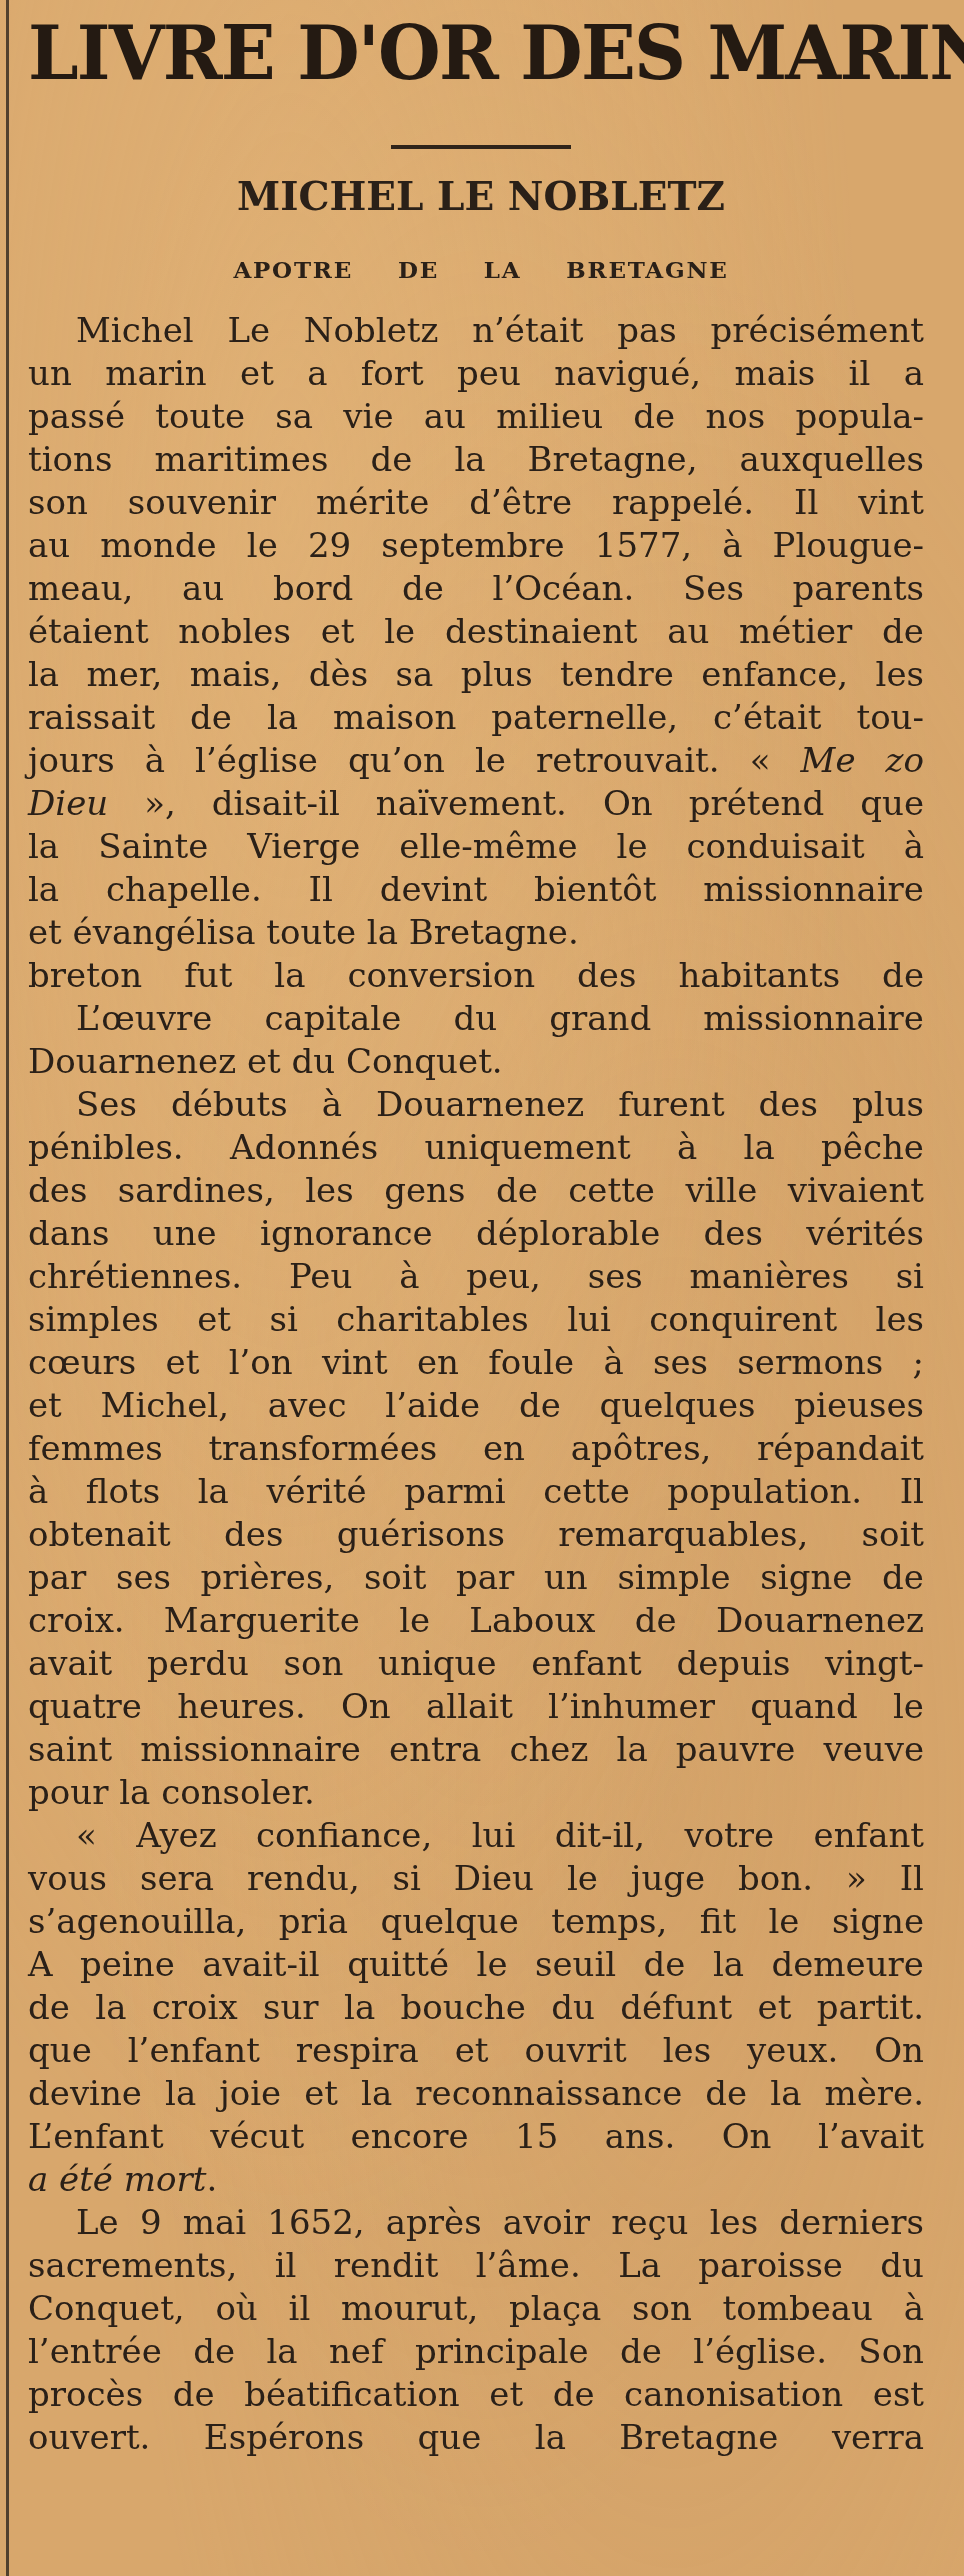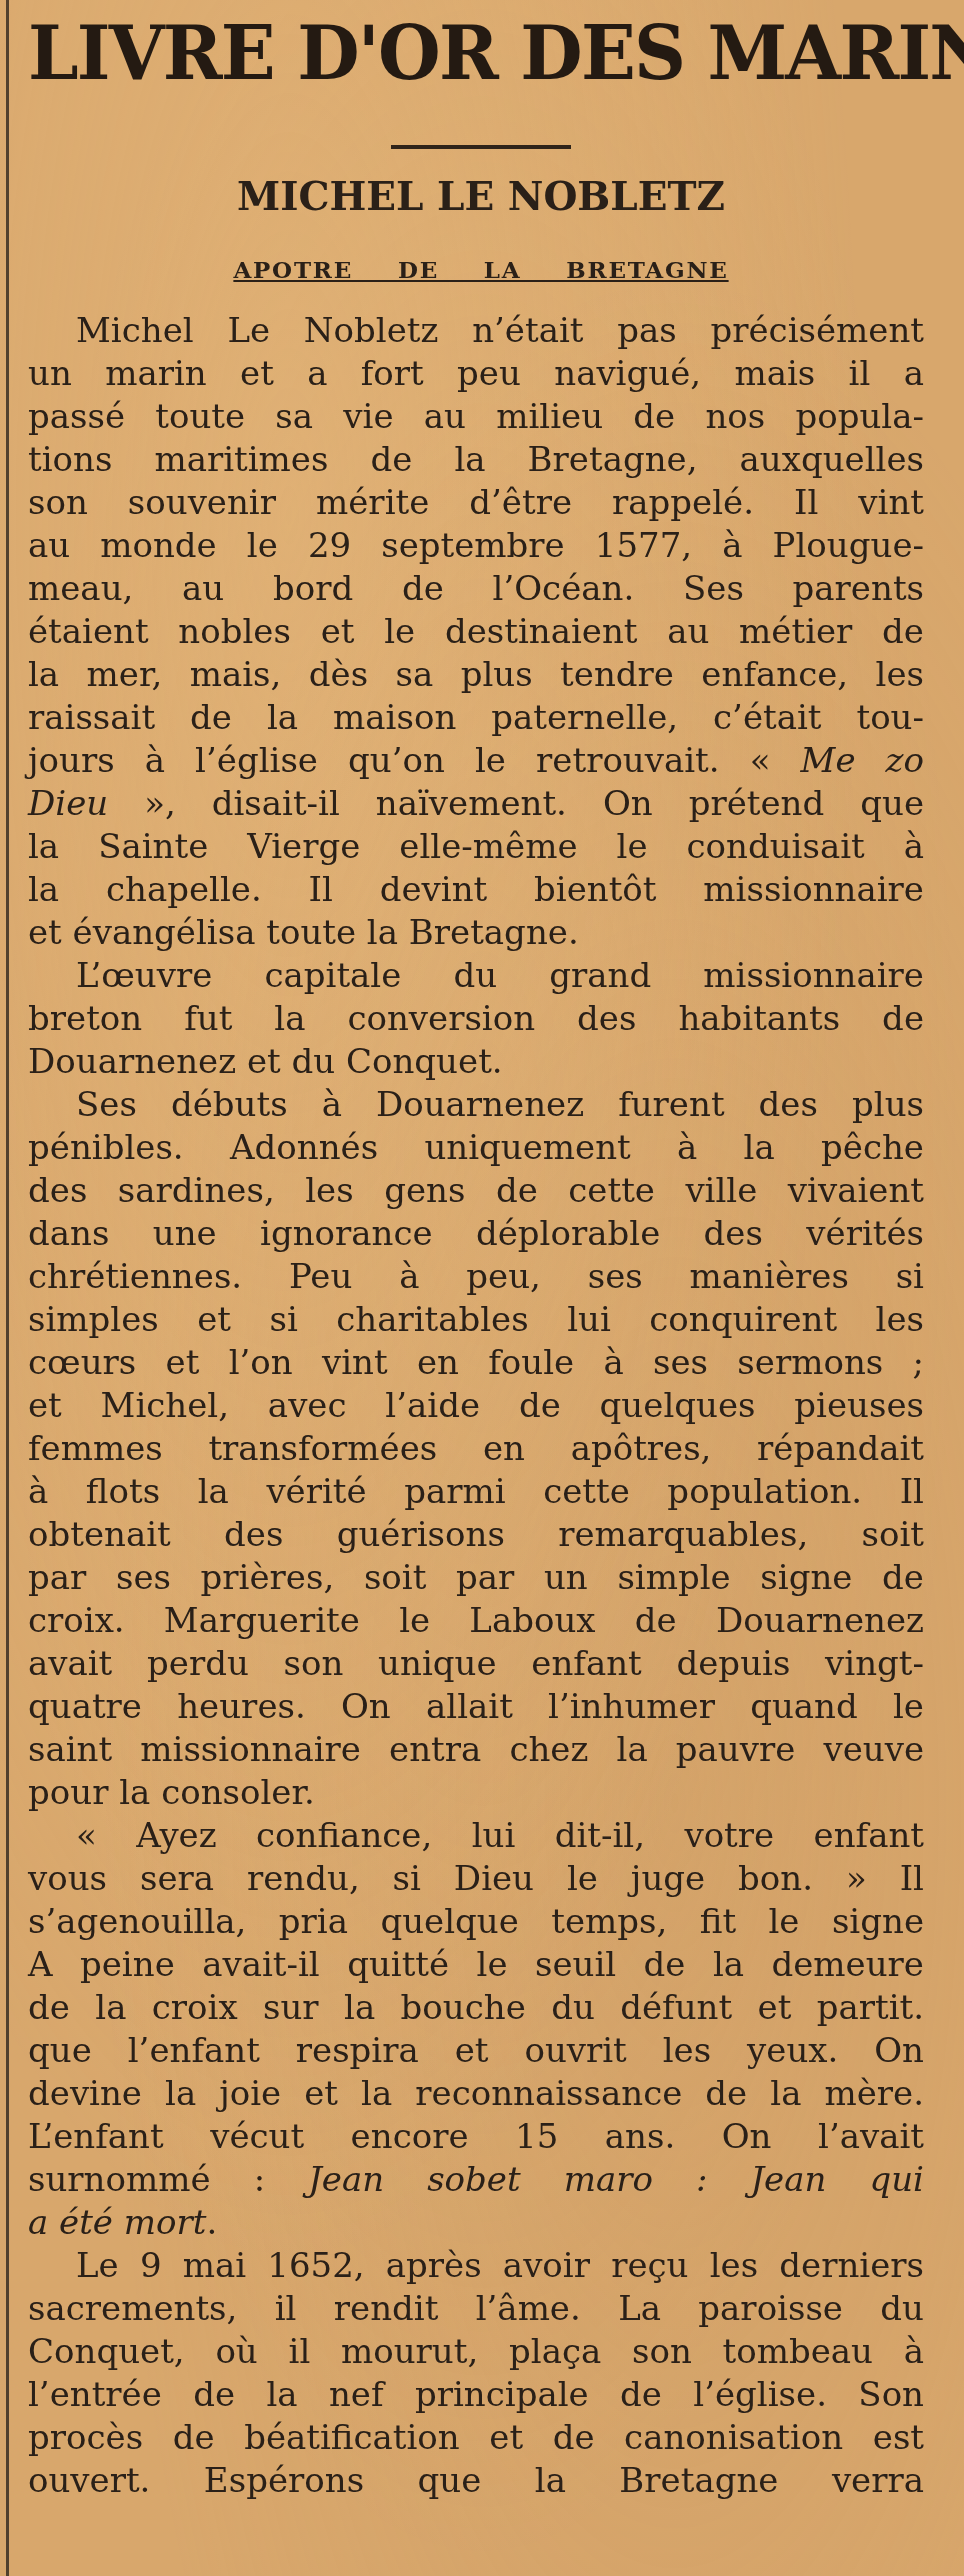--- a/index.html
+++ b/index.html
@@ -58,21 +58,20 @@
   }
   .kicker {
     text-align: center;
     font-family: "DejaVu Serif", serif;
     font-weight: bold;
     font-size: 23px;
     letter-spacing: 1.8px;
     word-spacing: 35px;
     margin-top: 16px;
     line-height: 32px;
-    text-decoration: underline;
   }
   .body-text {
     margin-top: 5.3px;
     font-family: "DejaVu Serif", serif;
     font-size: 34px;
     line-height: 43px;
   }
   .line {
     display: block;
     white-space: nowrap;
@@ -107,22 +106,22 @@
         <span class="line"><span>étaient nobles et le destinaient au métier de</span></span>
         <span class="line"><span>la mer, mais, dès sa plus tendre enfance, les</span></span>
         <span class="line"><span>raissait de la maison paternelle, c’était tou-</span></span>
         <span class="line"><span>jours à l’église qu’on le retrouvait. « </span><em>Me zo</em></span>
         <span class="line"><em>Dieu</em><span> », disait-il naïvement. On prétend que</span></span>
         <span class="line"><span>la Sainte Vierge elle-même le conduisait à</span></span>
         <span class="line"><span>la chapelle. Il devint bientôt missionnaire</span></span>
         <span class="line last"><span>et évangélisa toute la Bretagne.</span></span>
       </div>
       <div>
+        <span class="line"><span>breton fut la conversion des habitants de</span></span>
         <span class="line indent"><span>L’œuvre capitale du grand missionnaire</span></span>
-        <span class="line"><span>breton fut la conversion des habitants de</span></span>
         <span class="line last"><span>Douarnenez et du Conquet.</span></span>
       </div>
       <div>
         <span class="line indent"><span>Ses débuts à Douarnenez furent des plus</span></span>
         <span class="line"><span>pénibles. Adonnés uniquement à la pêche</span></span>
         <span class="line"><span>des sardines, les gens de cette ville vivaient</span></span>
         <span class="line"><span>dans une ignorance déplorable des vérités</span></span>
         <span class="line"><span>chrétiennes. Peu à peu, ses manières si</span></span>
         <span class="line"><span>simples et si charitables lui conquirent les</span></span>
         <span class="line"><span>cœurs et l’on vint en foule à ses sermons ;</span></span>
@@ -139,21 +138,20 @@
       </div>
       <div>
         <span class="line indent"><span>« Ayez confiance, lui dit-il, votre enfant</span></span>
         <span class="line"><span>vous sera rendu, si Dieu le juge bon. » Il</span></span>
         <span class="line"><span>s’agenouilla, pria quelque temps, fit le signe</span></span>
         <span class="line"><span>A peine avait-il quitté le seuil de la demeure</span></span>
         <span class="line"><span>de la croix sur la bouche du défunt et partit.</span></span>
         <span class="line"><span>que l’enfant respira et ouvrit les yeux. On</span></span>
         <span class="line"><span>devine la joie et la reconnaissance de la mère.</span></span>
         <span class="line"><span>L’enfant vécut encore 15 ans. On l’avait</span></span>
-        <span class="line"><span>surnommé : </span><em>Jean sobet maro : Jean qui</em></span>
         <span class="line last"><em>a été mort</em><span>.</span></span>
       </div>
       <div>
         <span class="line indent"><span>Le 9 mai 1652, après avoir reçu les derniers</span></span>
         <span class="line"><span>sacrements, il rendit l’âme. La paroisse du</span></span>
         <span class="line"><span>Conquet, où il mourut, plaça son tombeau à</span></span>
         <span class="line"><span>l’entrée de la nef principale de l’église. Son</span></span>
         <span class="line"><span>procès de béatification et de canonisation est</span></span>
         <span class="line"><span>ouvert. Espérons que la Bretagne verra</span></span>
       </div>

